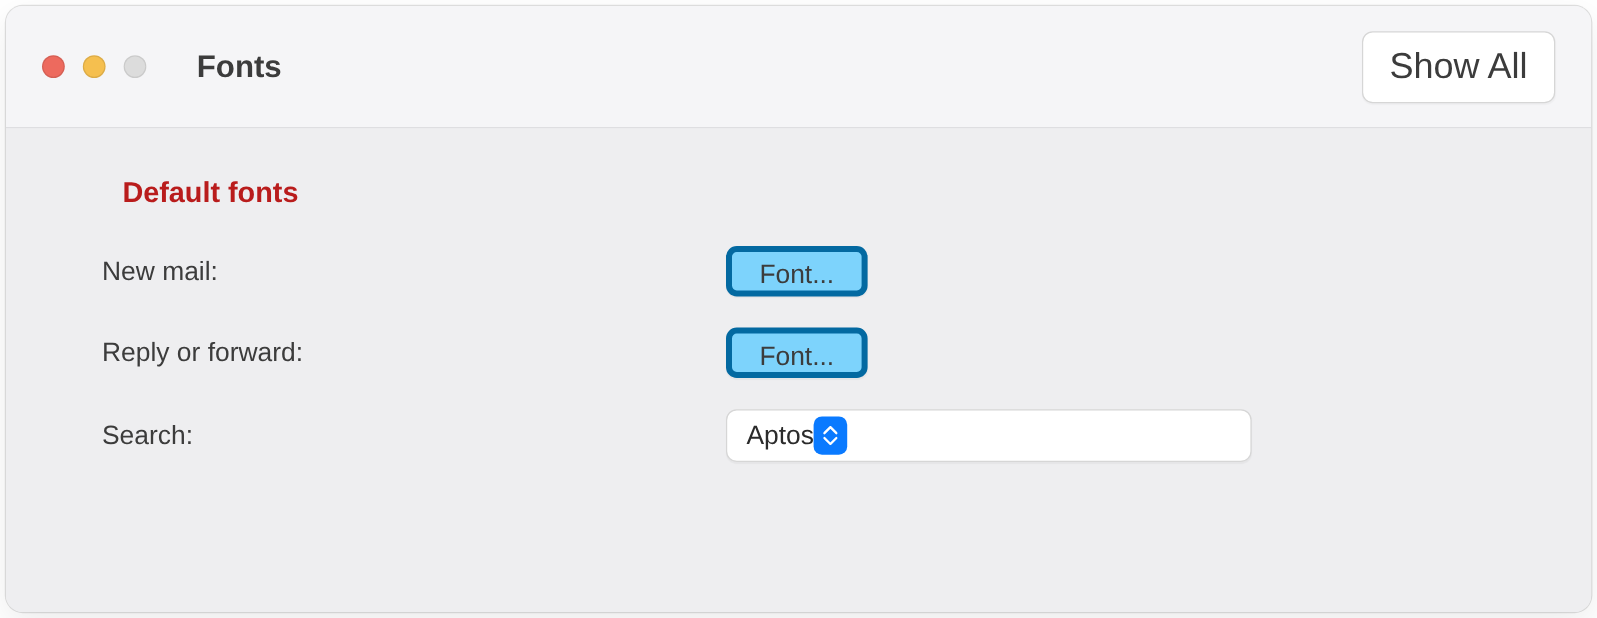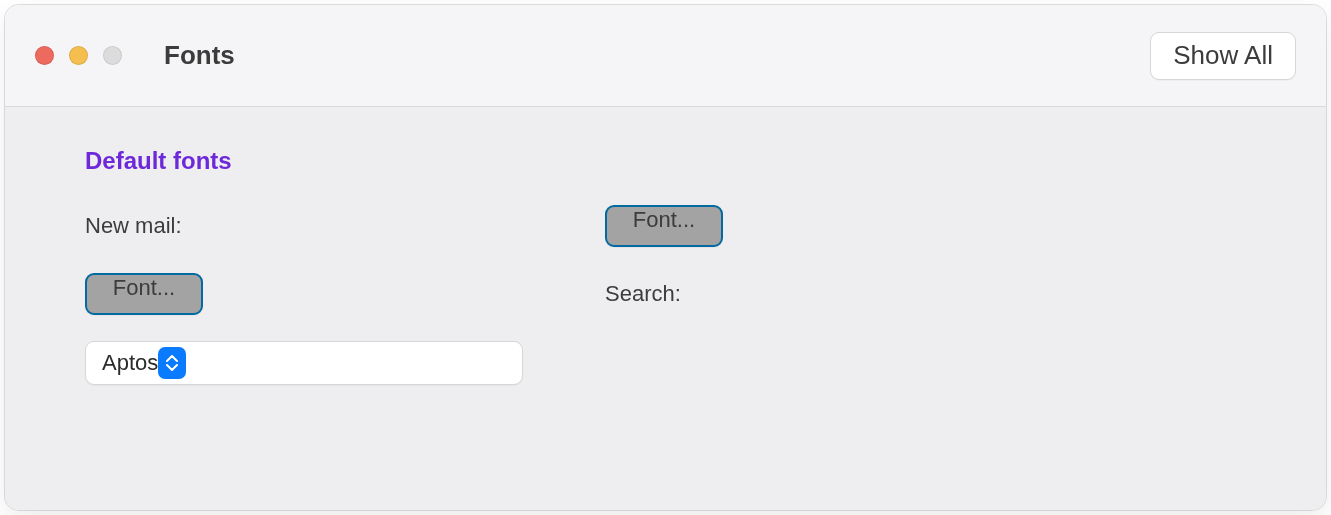--- a/index.html
+++ b/index.html
@@ -49,26 +49,26 @@
     .tl-zoom  { background: #dcdcdc; box-shadow: inset 0 0 0 1px rgba(0,0,0,0.08); }
     .window-title {
       font-size: 26px;
       font-weight: 700;
       color: #3c3c3c;
       margin-left: 28px;
       flex: 0 0 auto;
     }
     .titlebar-spacer { flex: 1; }
     .showall-btn {
-      height: 48px;
+      height: 60px;
       padding: 0 22px;
       background: #ffffff;
       border: 1px solid #d6d6d6;
       border-radius: 9px;
-      font-size: 26px;
+      font-size: 30px;
       color: #3c3c3c;
       box-shadow: 0 1px 1px rgba(0,0,0,0.03);
       display: flex;
       align-items: center;
       cursor: default;
     }
     .search-wrap {
       height: 48px;
       width: 292px;
       margin-left: 14px;
@@ -98,46 +98,46 @@
       color: #b0b0b5;
     }
     .content {
       flex: 1;
       background: #eeeef0;
       padding: 40px 80px;
     }
     .section-title {
       font-size: 24px;
       font-weight: 700;
-      color: #6d28d9;
+      color: #b91c1c;
       margin-bottom: 30px;
-      margin-left: 0;
+      margin-left: 17px;
     }
     .form-table {
       display: grid;
       grid-template-columns: 520px auto;
       row-gap: 26px;
       align-items: center;
     }
     .form-label {
       font-size: 22px;
       color: #3c3c3c;
       padding-right: 22px;
     }
     .small-btn {
       height: 42px;
       width: 118px;
-      background: #a3a3a3;
-      border: 2px solid #0369a1;
+      background: #7dd3fc;
+      border: 5px solid #0369a1;
       border-radius: 9px;
       font-size: 22px;
       color: #3c3c3c;
       box-shadow: 0 1px 1px rgba(0,0,0,0.04);
       display: flex;
-      align-items: flex-start;
+      align-items: flex-end;
       justify-content: center;
       cursor: default;
     }
     .select-wrap {
       height: 44px;
       width: 438px;
       background: #ffffff;
       border: 1px solid #d6d6d6;
       border-radius: 9px;
       box-shadow: 0 1px 1px rgba(0,0,0,0.04);
@@ -189,20 +189,21 @@
 
     <div class="form-table">
 
       <div class="form-label">New mail:</div>
       <div>
         <div class="small-btn">
           <span>Font...</span>
         </div>
       </div>
 
+      <div class="form-label">Reply or forward:</div>
       <div>
         <div class="small-btn">
           <span>Font...</span>
         </div>
       </div>
 
       <div class="form-label">Search:</div>
       <div>
         <div class="select-wrap">
           <span class="select-value">Aptos</span>

